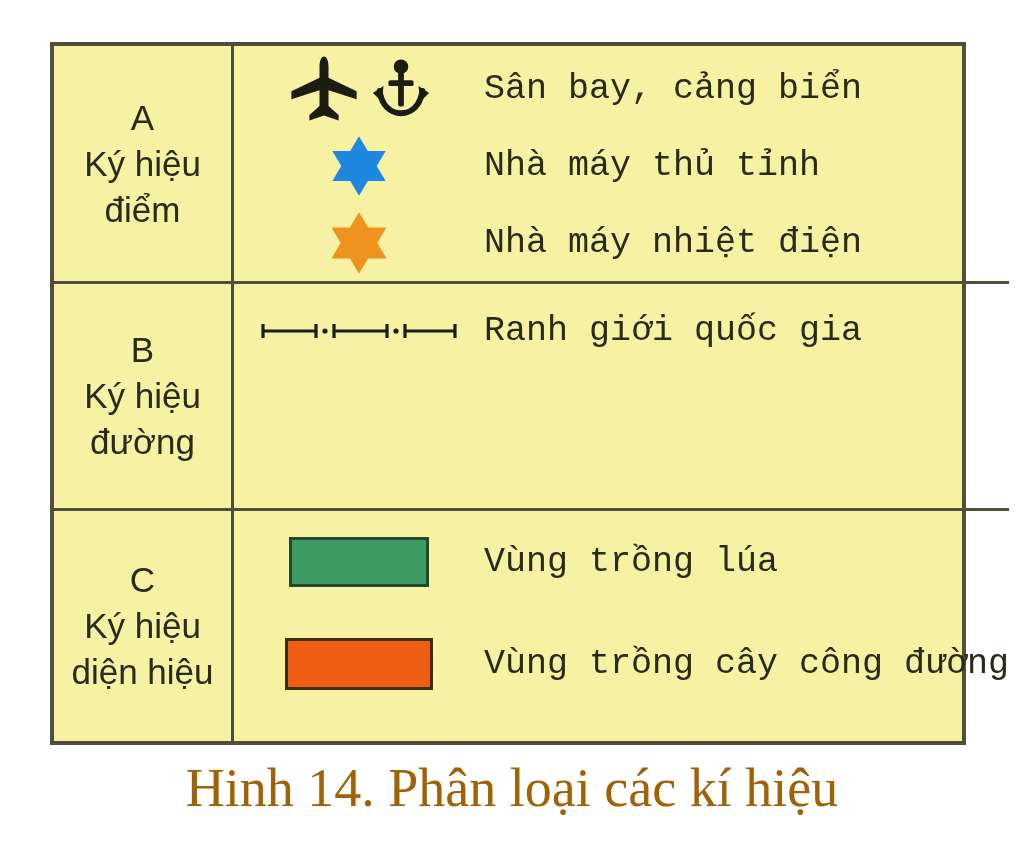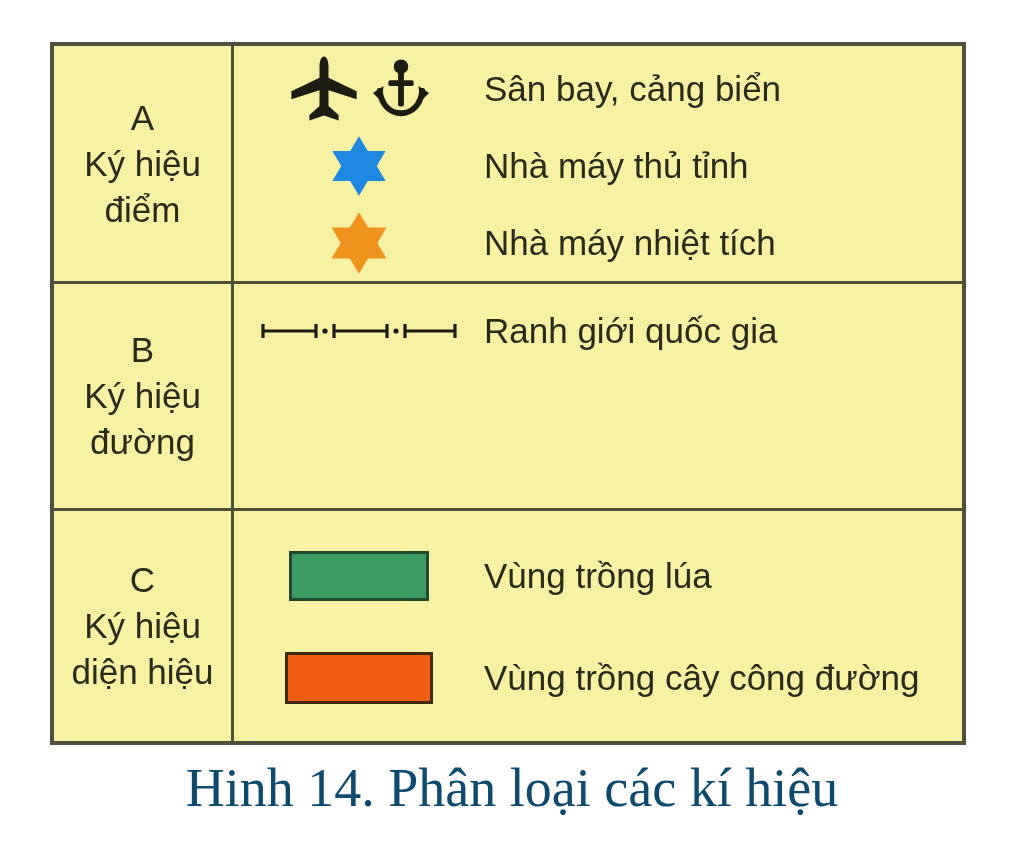--- a/index.html
+++ b/index.html
@@ -36,35 +36,35 @@
   }
   .sym-cell{display:flex;flex-direction:column;}
   .hb{border-bottom:3px solid var(--border);}
 
   .item{display:flex;align-items:center;}
   .rowA .item{height:78px;}
   .rowA.sym-cell{padding-top:5px;}
   .rowB .item{height:70px;}
   .rowB.sym-cell{padding-top:12px;text-align:right;}
   .rowC .item{height:102px;}
-  .rowC.sym-cell{padding-top:14px;}
+  .rowC.sym-cell{}
 
   .sym{width:250px;display:flex;align-items:center;justify-content:center;gap:8px;flex:0 0 250px;}
-  .lbl{color:var(--ink);font-size:35px;font-weight:500;white-space:nowrap;}
+  .lbl{color:var(--ink);font-size:35px;font-weight:500;white-space:nowrap;font-family:Liberation Mono, monospace;}
 
   .dash-line{width:188px;height:9px;
     background:repeating-linear-gradient(90deg,var(--sym) 0 36px,transparent 36px 50px);}
   .road-line{width:192px;height:9px;background:var(--road);}
   .swatch{display:block;}
   .swatch.rice{width:140px;height:50px;background:var(--green);border:3px solid var(--greenb);}
   .swatch.crop{width:148px;height:52px;background:var(--orect);border:3px solid var(--orectb);}
 
   .caption{
     position:absolute;left:0;top:757px;width:1024px;
-    text-align:center;color:#0c4a6e;
+    text-align:center;color:#a16207;
     font-family:"Liberation Serif", serif;font-size:54px;
   }
 </style>
 </head>
 <body>
 
 <div class="page">
   <div class="legend-table">
 
     <div class="cat-cell hb">
@@ -101,21 +101,21 @@
         </div>
         <div class="lbl">Nhà máy thủ tỉnh</div>
       </div>
       <div class="item">
         <div class="sym">
           <svg width="66" height="62" viewBox="0 0 60 56">
             <polygon fill="#F0931E" points="30,0 55,42 5,42"></polygon>
             <polygon fill="#F0931E" points="30,56 5,14 55,14"></polygon>
           </svg>
         </div>
-        <div class="lbl">Nhà máy nhiệt tích</div>
+        <div class="lbl">Nhà máy nhiệt điện</div>
       </div>
     </div>
 
     <div class="cat-cell hb">
       <div>B</div>
       <div>Ký hiệu</div>
       <div>đường</div>
     </div>
 
     <div class="sym-cell rowB hb">

